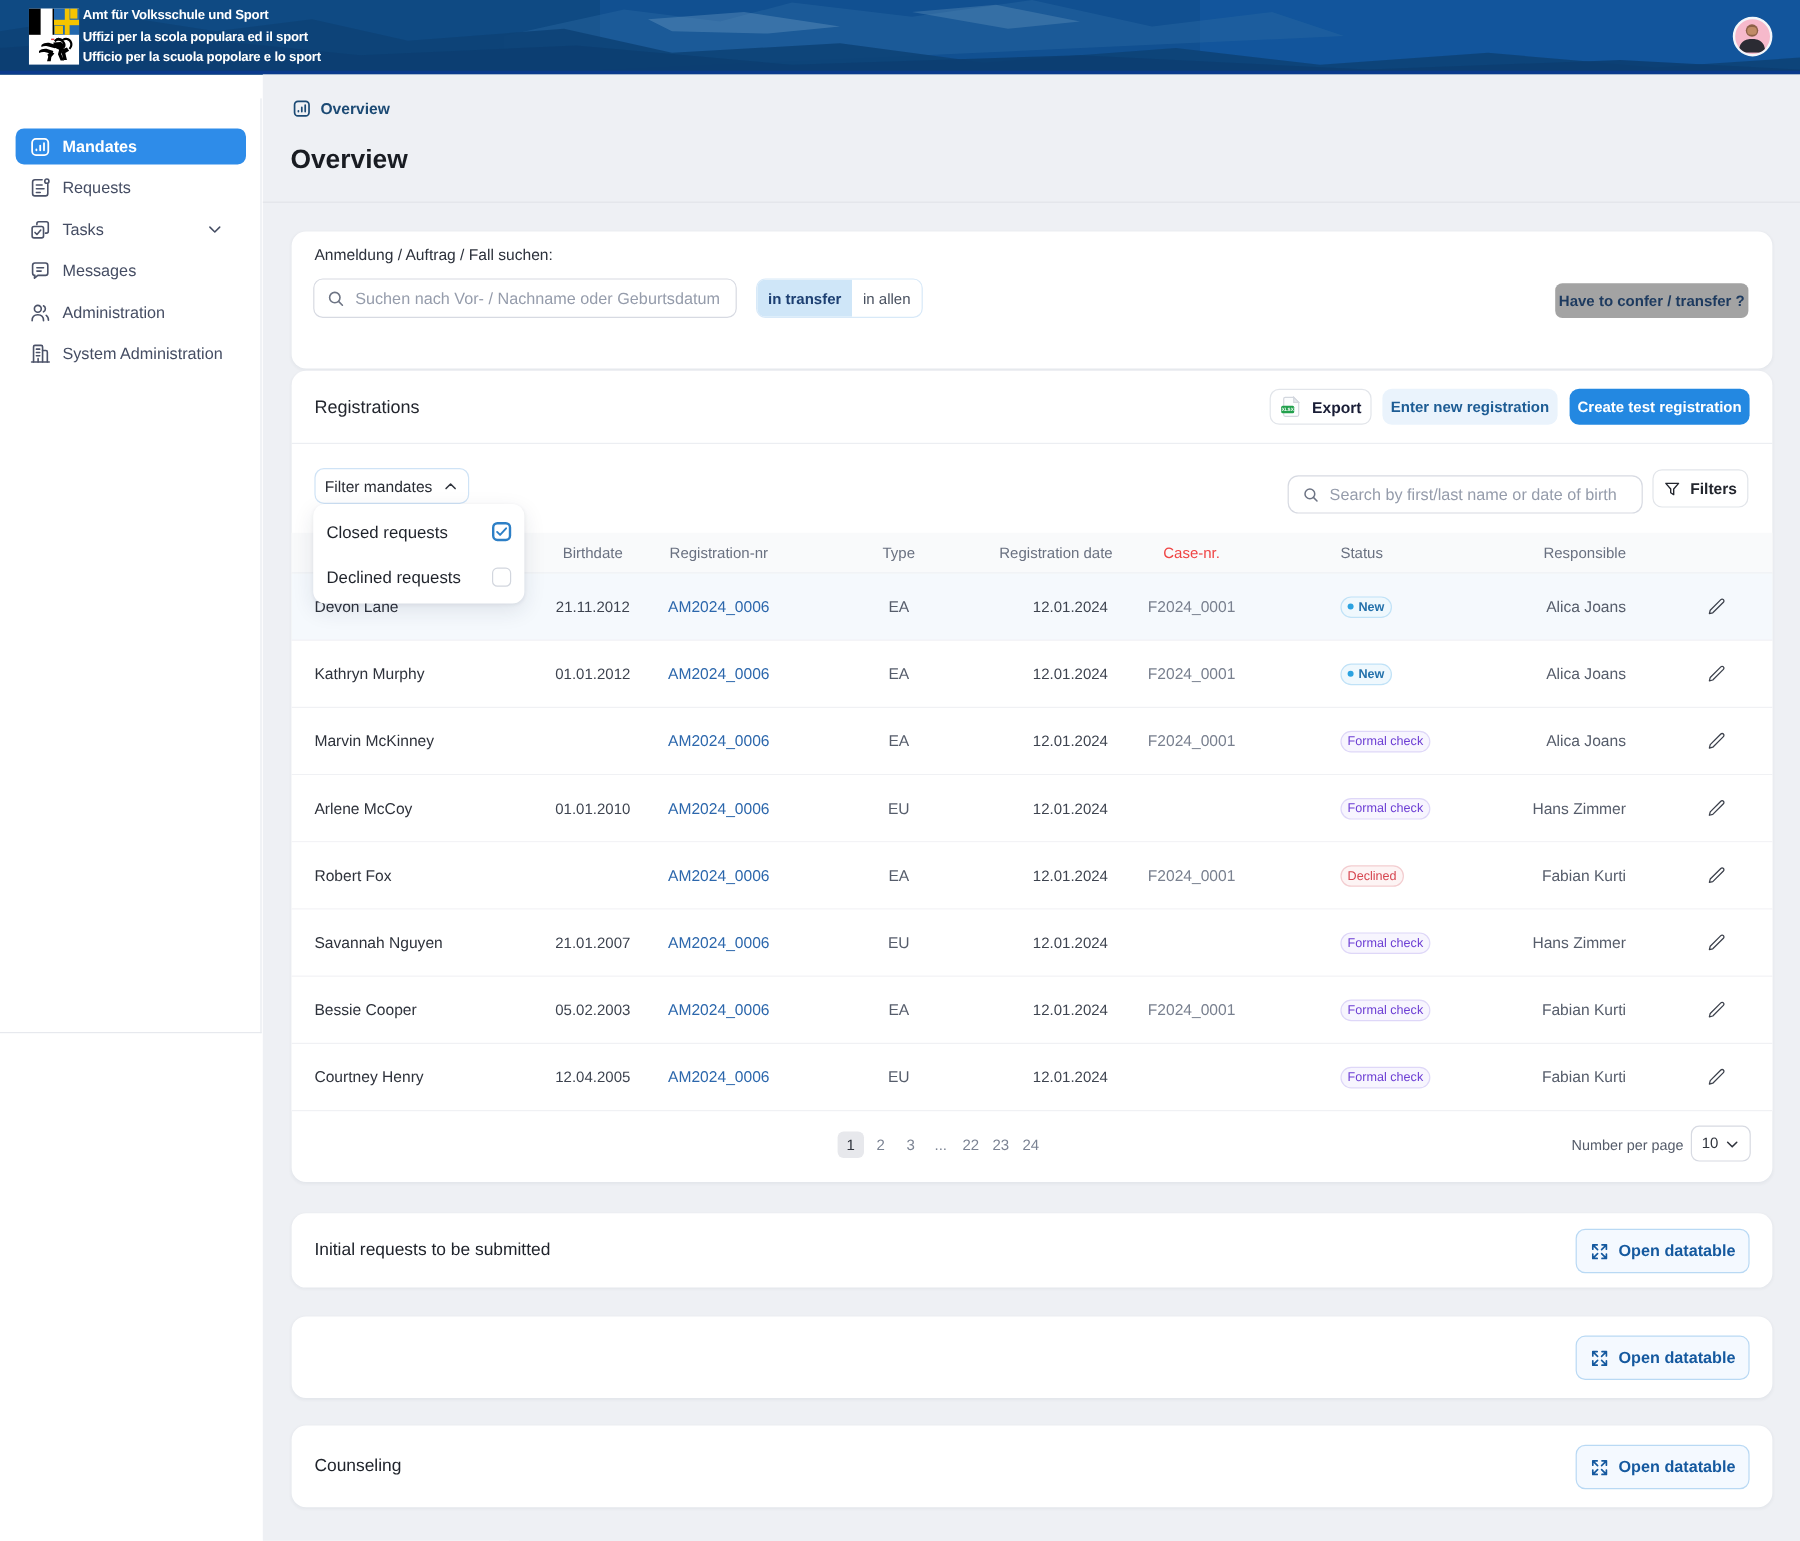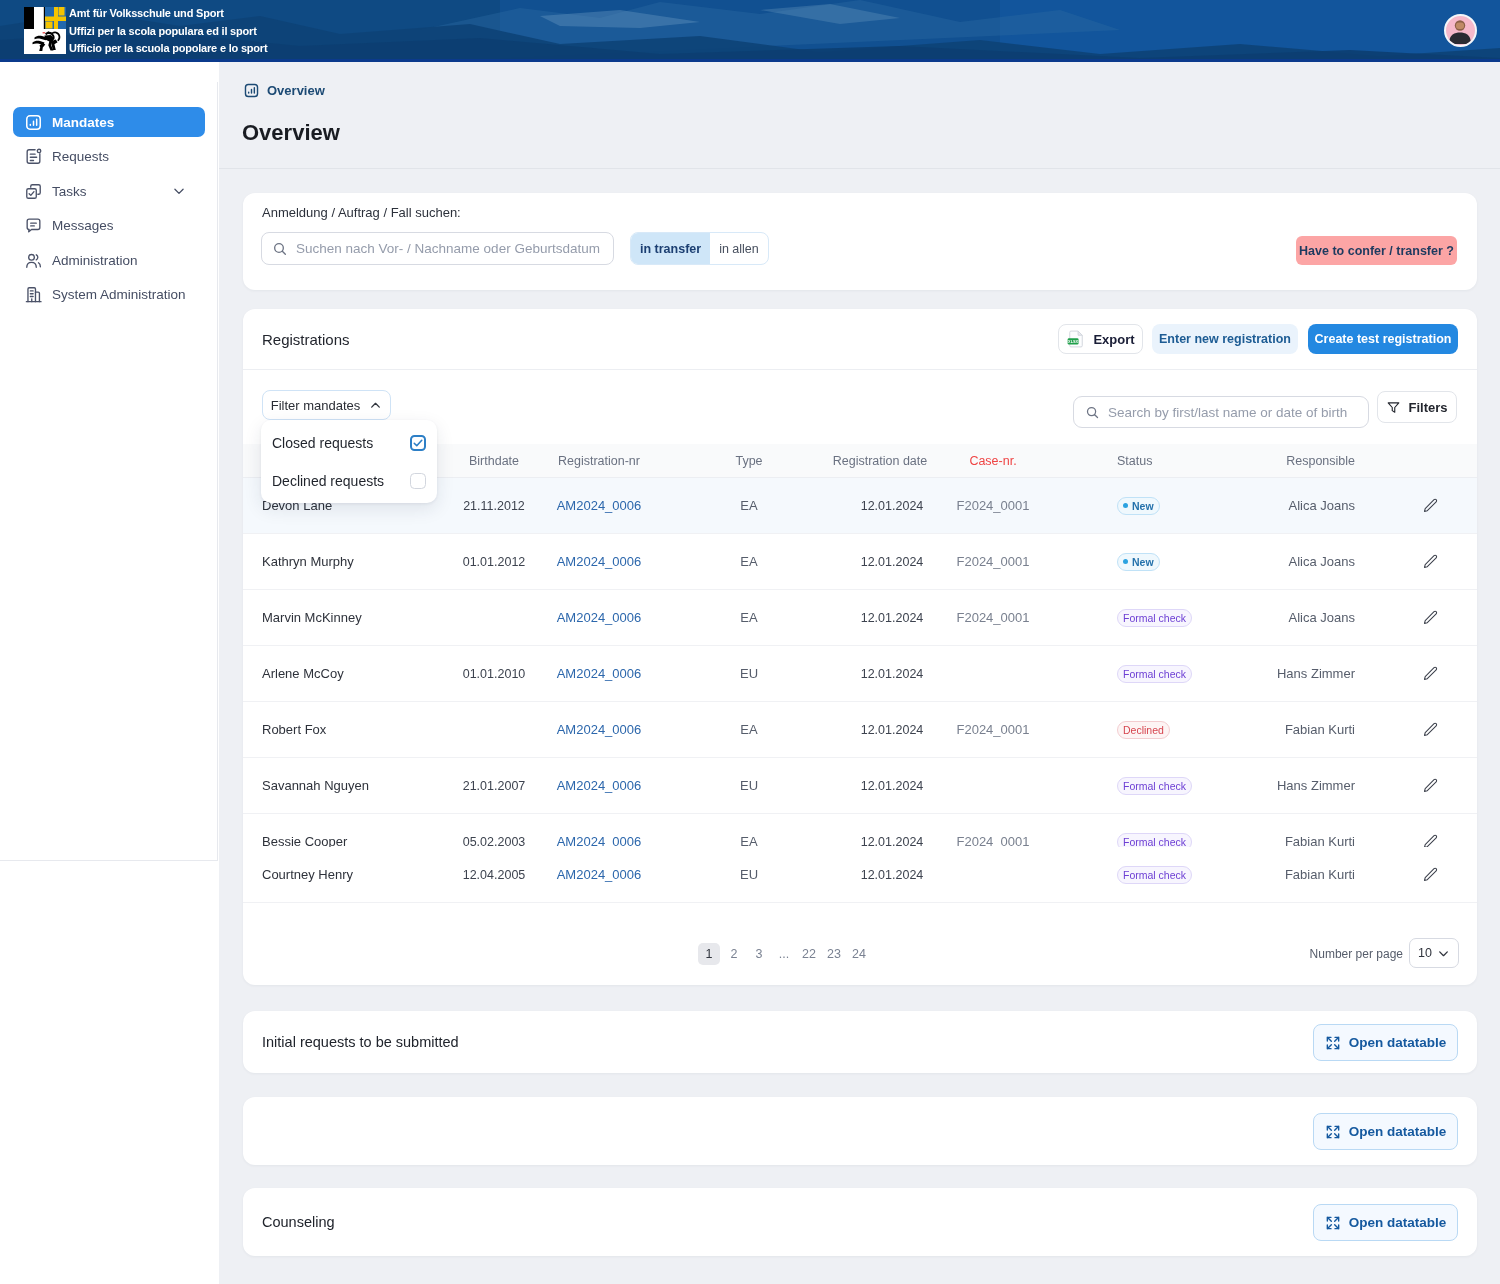--- a/index.html
+++ b/index.html
@@ -22,28 +22,28 @@
 
 .main { position:absolute; left:219px; top:62px; width:1281px; height:1222px; background:#eef0f4; }
 .crumb { position:absolute; left:24px; top:20px; display:flex; align-items:center; color:#1c4a74; font-weight:bold; font-size:13px; }
 .crumb svg { margin-right:7px; }
 .pagetitle { position:absolute; left:23px; top:58px; font-size:22px; font-weight:bold; color:#191c22; }
 .topdivider { position:absolute; left:0; top:106px; width:1281px; height:1px; background:#e1e4e9; }
 
 .card { position:absolute; left:24px; width:1234px; background:#ffffff; border-radius:12px; box-shadow:0 1px 3px rgba(25,35,60,0.05); }
 
 
-.card1 { top:131px; height:97px; }
+.card1 { top:131px; height:114px; }
 .c1-label { position:absolute; left:19px; top:12px; font-size:13px; color:#2c313b; }
 .c1-input { position:absolute; left:18px; top:39px; width:353px; height:33px; border:1px solid #d7dae2; border-radius:8px; background:#fff; display:flex; align-items:center; padding:0 10px; color:#959cab; font-size:13.5px; white-space:nowrap; overflow:hidden; }
 .c1-input svg { margin-right:8px; }
 .seg { position:absolute; left:387px; top:39px; height:33px; border:1px solid #d8e9f8; border-radius:8px; overflow:hidden; display:flex; background:#fff; }
 .seg .on { background:#cfe6f8; color:#1c3f72; font-weight:bold; font-size:12.5px; padding:0 9px; display:flex; align-items:center; }
 .seg .off { color:#474f5e; font-size:12.5px; padding:0 9px; display:flex; align-items:center; }
-.confer { position:absolute; left:1053px; top:43px; width:161px; height:29px; background:#fca5a5; border-radius:6px; color:#1d3a5f; font-weight:bold; font-size:12.5px; display:flex; align-items:center; justify-content:center; }
+.confer { position:absolute; left:1053px; top:43px; width:161px; height:29px; background:#a3a3a3; border-radius:6px; color:#1d3a5f; font-weight:bold; font-size:12.5px; display:flex; align-items:center; justify-content:center; }
 
 
 .card2 { top:247px; height:676px; }
 .reg-hdr-divider { position:absolute; left:0; top:60px; width:1234px; height:1px; background:#eceef2; }
 .btn { display:flex; align-items:center; justify-content:center; border-radius:8px; font-size:13px; position:absolute; height:30px; top:15px; }
 .btn-export { left:815px; width:85px; background:#fff; border:1px solid #e2e5ea; color:#191d36; font-weight:bold; }
 .btn-export svg { margin-right:7px; }
 .btn-enter { left:909px; width:146px; background:#eaf3fc; color:#1d5c94; font-weight:bold; font-size:12.5px; }
 .btn-create { left:1065px; width:150px; background:#2388e1; color:#ffffff; font-weight:bold; font-size:12.5px; }
 
@@ -383,21 +383,21 @@
       <div class="cell cg">
           <span class="badge b-formal">Formal check</span>
         </div>
       <div class="cell ch">Fabian Kurti</div>
       <div class="cell ci">
           <svg width="17" height="17" viewBox="0 0 24 24" fill="none" stroke="#3c414c" stroke-width="1.5" stroke-linecap="round" stroke-linejoin="round">
             <path d="M17 3.8 a2.1 2.1 0 0 1 3 3 L7.5 19.3 L3.5 20.3 L4.5 16.3 Z"></path>
           </svg>
         </div>
     </div>
-    <div class="trow" style="top:538px;text-decoration:underline;">
+    <div class="trow" style="top:561px;text-decoration:underline;">
       <div class="cell ca">Courtney Henry</div>
       <div class="cell cb">12.04.2005</div>
       <div class="cell cc link">AM2024_0006</div>
       <div class="cell cd">EU</div>
       <div class="cell ce">12.01.2024</div>
       <div class="cell cf"></div>
       <div class="cell cg">
           <span class="badge b-formal">Formal check</span>
         </div>
       <div class="cell ch">Fabian Kurti</div>

